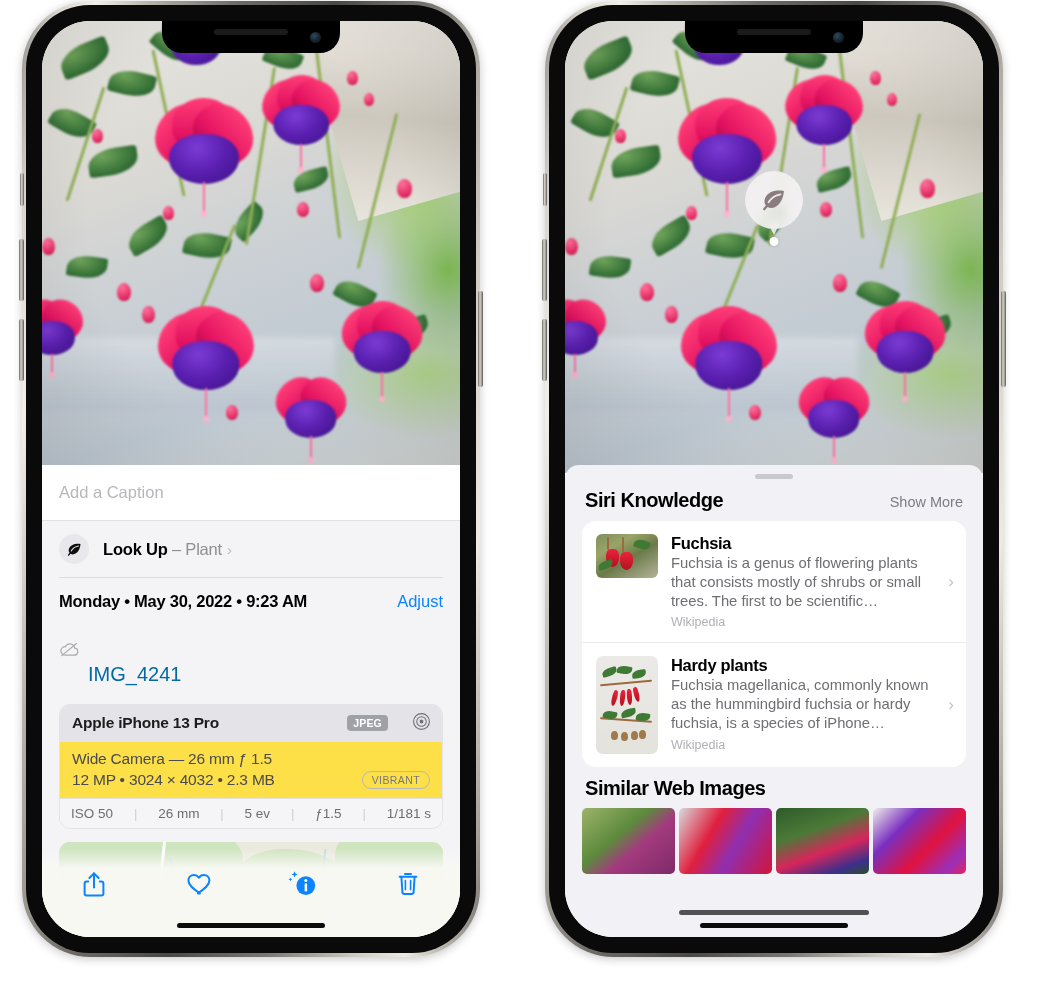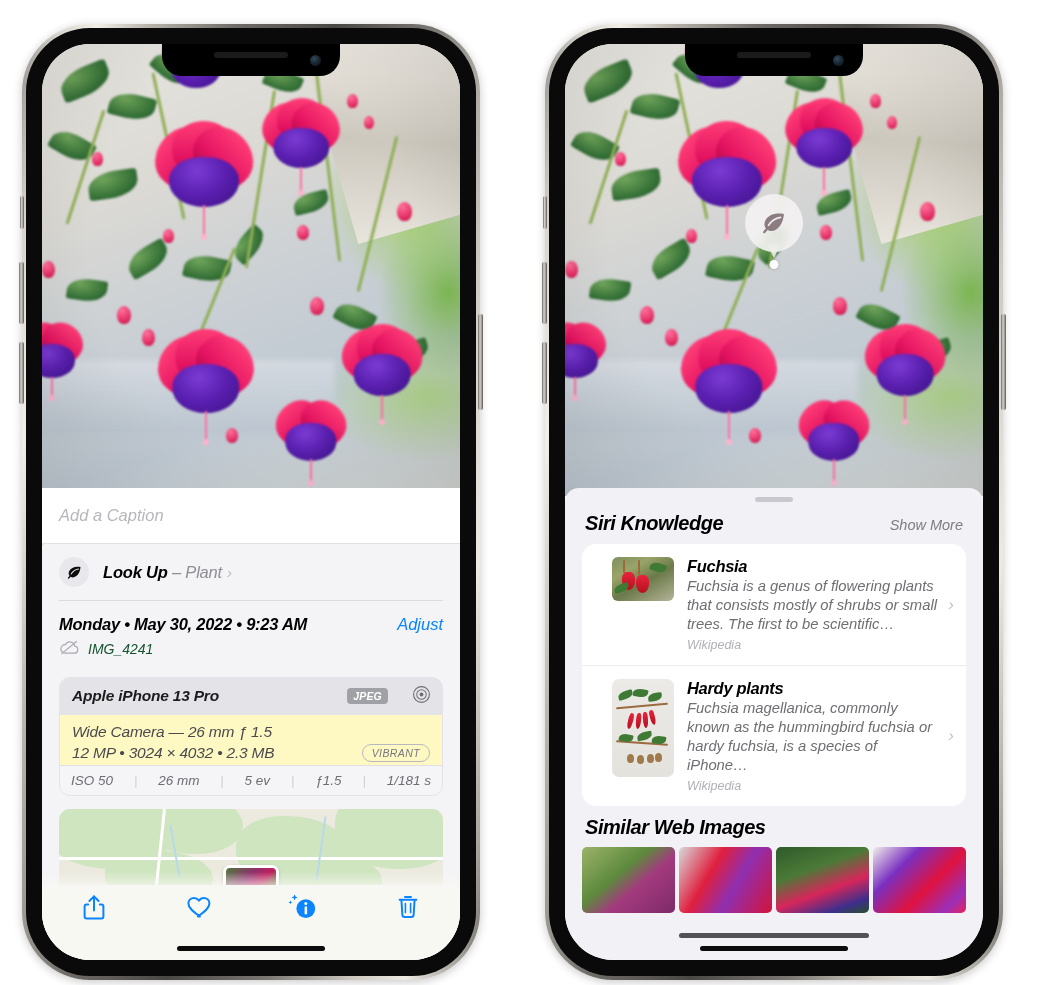--- a/index.html
+++ b/index.html
@@ -6,21 +6,21 @@
   * { box-sizing: border-box; margin: 0; padding: 0; }
   html, body {
     width: 1055px; height: 985px;
     background: #ffffff;
     font-family: "Liberation Sans", sans-serif;
     overflow: hidden;
   }
   .stage { position: relative; width: 1055px; height: 985px; }
 
   
-  .phone { position: absolute; top: 24px; width: 458px; height: 956px; font-style: italic; }
+  .phone { position: absolute; top: 1px; width: 458px; height: 956px; }
   .phone.left  { left: 22px; }
   .phone.right { left: 545px; }
 
   .frame-outer {
     position: absolute; inset: 0;
     border-radius: 68px;
     background: linear-gradient(100deg,#8d8b88 0%,#d8d5cf 6%,#f2efe9 12%,#b9b5ad 20%,#6f6c68 34%,#4a4845 50%,#7b7873 66%,#cfcbc3 80%,#edeae3 88%,#a5a29c 96%,#6e6b67 100%);
     box-shadow: 0 2px 10px rgba(0,0,0,.22);
   }
   .frame-inner {
@@ -151,37 +151,37 @@
   .lookup-text .sub { color: #8e8e93; font-weight: 400; }
   .chev-small { color: #b9b9bf; font-size: 15px; margin-left: 5px; }
 
   .divider-inset { height: .5px; background: #dcdce0; margin: 0 17px; }
 
   .date-block { padding: 14px 17px 6px; }
   .date-line { display: flex; align-items: baseline; justify-content: space-between; }
   .date-text { font-size: 16.5px; font-weight: 700; color: #000; letter-spacing: -.25px; }
   .adjust-link { font-size: 16.5px; color: #0a84ff; }
   .file-line { display: flex; align-items: center; gap: 8px; margin-top: 6px; }
-  .file-name { font-size: 14px; color: #14532d; }
+  .file-name { font-size: 20px; color: #0369a1; margin-top: 46px; }
 
   .exif-card {
     margin: 12px 17px 0; border-radius: 11px; overflow: hidden;
     background: #eeeef1; border: .5px solid #e3e3e7;
   }
   .exif-head {
     display: flex; align-items: center; justify-content: space-between;
     background: #e4e4e8; padding: 7px 11px 7px 12px;
   }
   .exif-device { font-size: 15.5px; font-weight: 700; color: #1c1c1e; letter-spacing: -.2px; }
   .exif-head-right { display: flex; align-items: center; gap: 24px; }
   .pill-jpeg {
     font-size: 10.5px; font-weight: 700; color: #fff; background: #a0a0a7;
     padding: 2px 6px; border-radius: 4px; letter-spacing: .2px;
   }
-  .exif-body { background: #fef9c3; padding: 8px 12px 3px; }
+  .exif-body { background: #fde047; padding: 8px 12px 9px; }
   .exif-l1 { font-size: 15.5px; color: #4a4a4f; letter-spacing: -.2px; }
   .exif-l2row { display: flex; align-items: center; justify-content: space-between; margin-top: 3px; }
   .exif-l2 { font-size: 15.5px; color: #4a4a4f; letter-spacing: -.2px; }
   .pill-vibrant {
     font-size: 10.5px; color: #77777e; border: 1px solid #b8b8bf;
     border-radius: 9px; padding: 2px 9px; letter-spacing: .4px;
   }
   .exif-foot {
     display: flex; align-items: center; justify-content: space-between;
     background: #f5f5f8; border-top: .5px solid #e0e0e4; padding: 7px 11px;
@@ -266,21 +266,21 @@
   .sec-head {
     display: flex; align-items: baseline; justify-content: space-between;
     padding: 10px 20px 9px;
   }
   .sec-title { font-size: 20px; font-weight: 700; color: #000; letter-spacing: -.45px; }
   .sec-action { font-size: 14.5px; color: #7c7c82; }
 
   .know-card {
     margin: 0 17px; background: #fff; border-radius: 14px; overflow: hidden;
   }
-  .know-row { display: flex; align-items: flex-start; padding: 13px 12px 13px 30px; }
+  .know-row { display: flex; align-items: flex-start; padding: 13px 12px 13px 14px; }
   .know-row + .know-row { border-top: .5px solid #ececef; margin-top: 0; }
   .know-thumb {
     width: 62px; flex: none; border-radius: 6px; overflow: hidden; margin-right: 13px;
     position: relative;
   }
   .know-thumb.a { height: 44px; background: linear-gradient(150deg,#7f8e5c 0%,#9aa469 28%,#6b7a4a 55%,#b6b49a 100%); }
   .know-thumb.b { height: 98px; background: linear-gradient(180deg,#eceae6 0%,#e4e2dd 100%); border-radius: 7px; }
   .tb-red {
     position: absolute; background: linear-gradient(180deg,#e8243c,#b5101f);
     border-radius: 40% 40% 55% 55%;

